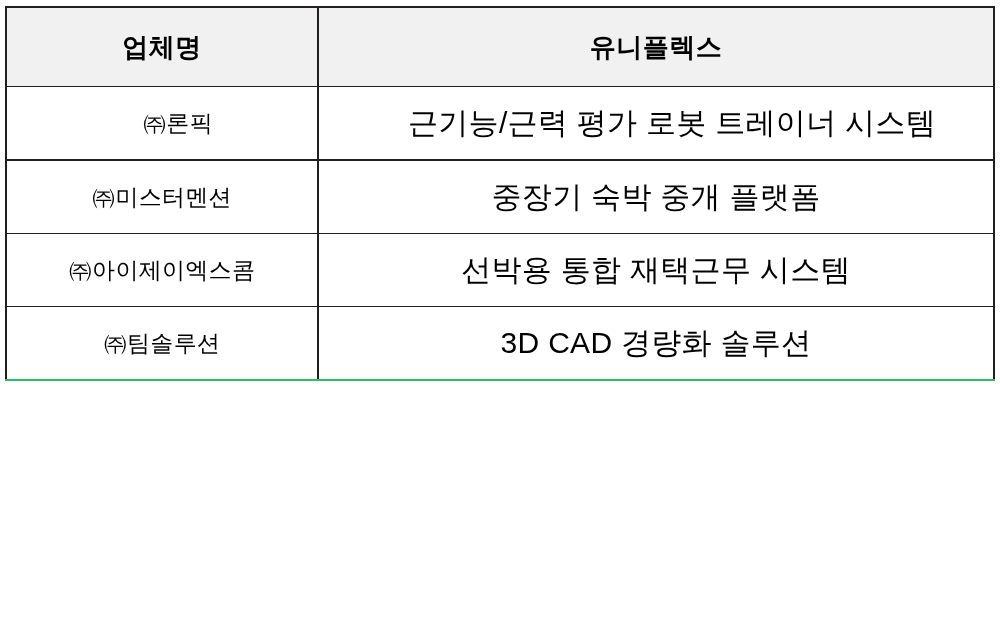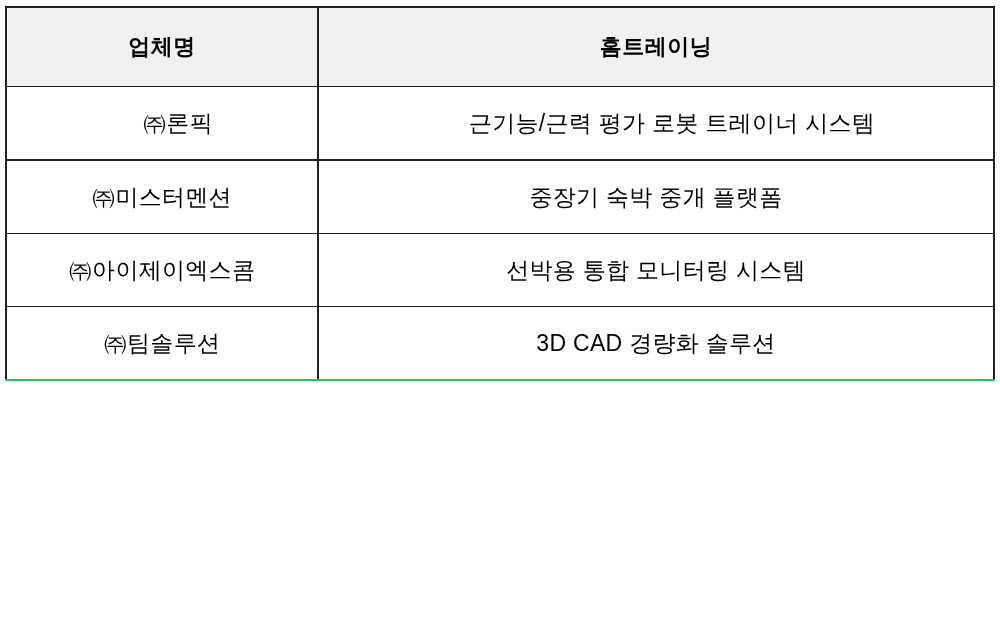--- a/index.html
+++ b/index.html
@@ -45,68 +45,68 @@
   table.data-table tr:first-child th {
     border-top: 2px solid #231f20;
   }
   table.data-table tr:last-child td {
     border-bottom: 2px solid #22c55e;
   }
 
   thead th {
     background: #f1f1f1;
     height: 78px;
-    font-size: 22px;
+    font-size: 26px;
     font-weight: bold;
     letter-spacing: 0.5px;
   }
   
   thead th { border-bottom: 2px solid #231f20; }
 
   tbody td {
     height: 72px;
     font-size: 23px;
     font-weight: normal;
     letter-spacing: 0.3px;
   }
   
   tbody tr:first-child td {
     border-bottom: 2px solid #231f20;
     padding-left: 32px;
   }
   .cell-name { font-size: 23px; }
-  .cell-item { font-size: 23px; }
+  .cell-item { font-size: 30px; }
 </style>
 </head>
 <body>
 
 <div class="page">
   <table class="data-table">
     <colgroup>
       <col class="col-name">
       <col class="col-item">
     </colgroup>
     <thead>
       <tr>
         <th>업체명</th>
-        <th>홈트레이닝</th>
+        <th>유니플렉스</th>
       </tr>
     </thead>
     <tbody>
       <tr>
         <td class="cell-name">㈜론픽</td>
         <td class="cell-item">근기능/근력 평가 로봇 트레이너 시스템</td>
       </tr>
       <tr>
         <td class="cell-name">㈜미스터멘션</td>
         <td class="cell-item">중장기 숙박 중개 플랫폼</td>
       </tr>
       <tr>
         <td class="cell-name">㈜아이제이엑스콤</td>
-        <td class="cell-item">선박용 통합 모니터링 시스템</td>
+        <td class="cell-item">선박용 통합 재택근무 시스템</td>
       </tr>
       <tr>
         <td class="cell-name">㈜팀솔루션</td>
         <td class="cell-item">3D CAD 경량화 솔루션</td>
       </tr>
     </tbody>
   </table>
 </div>
 
 </body></html>

